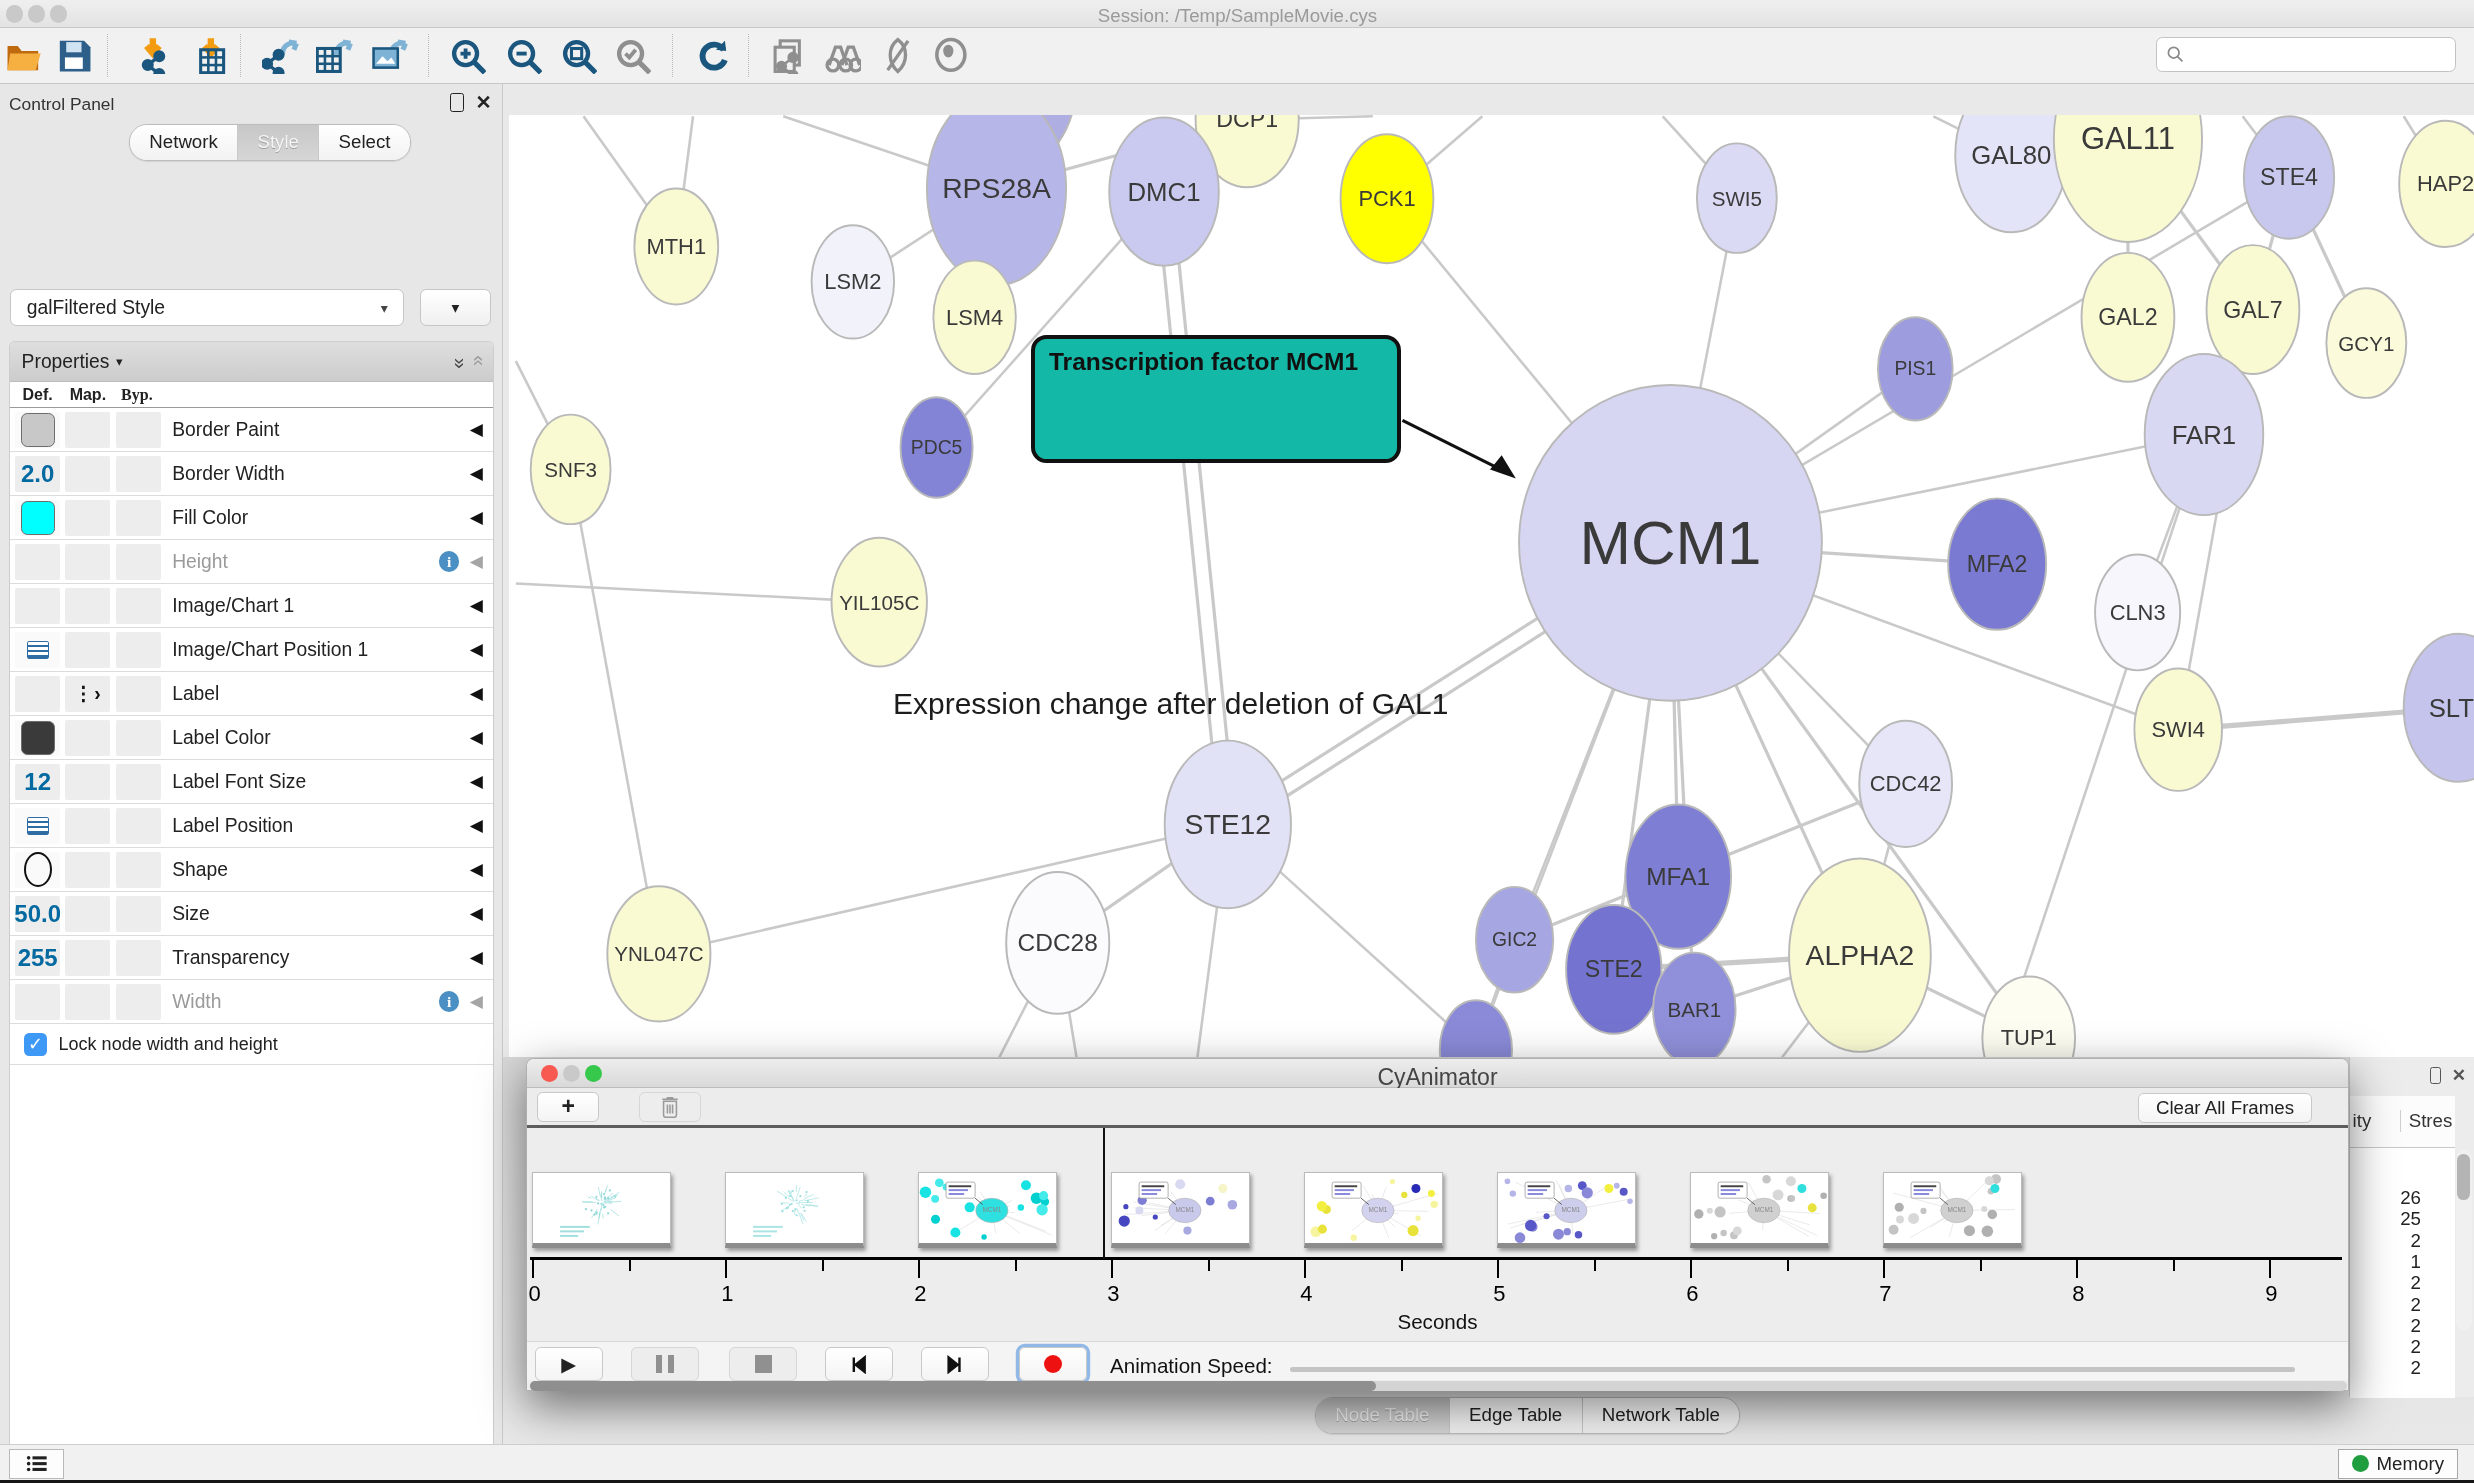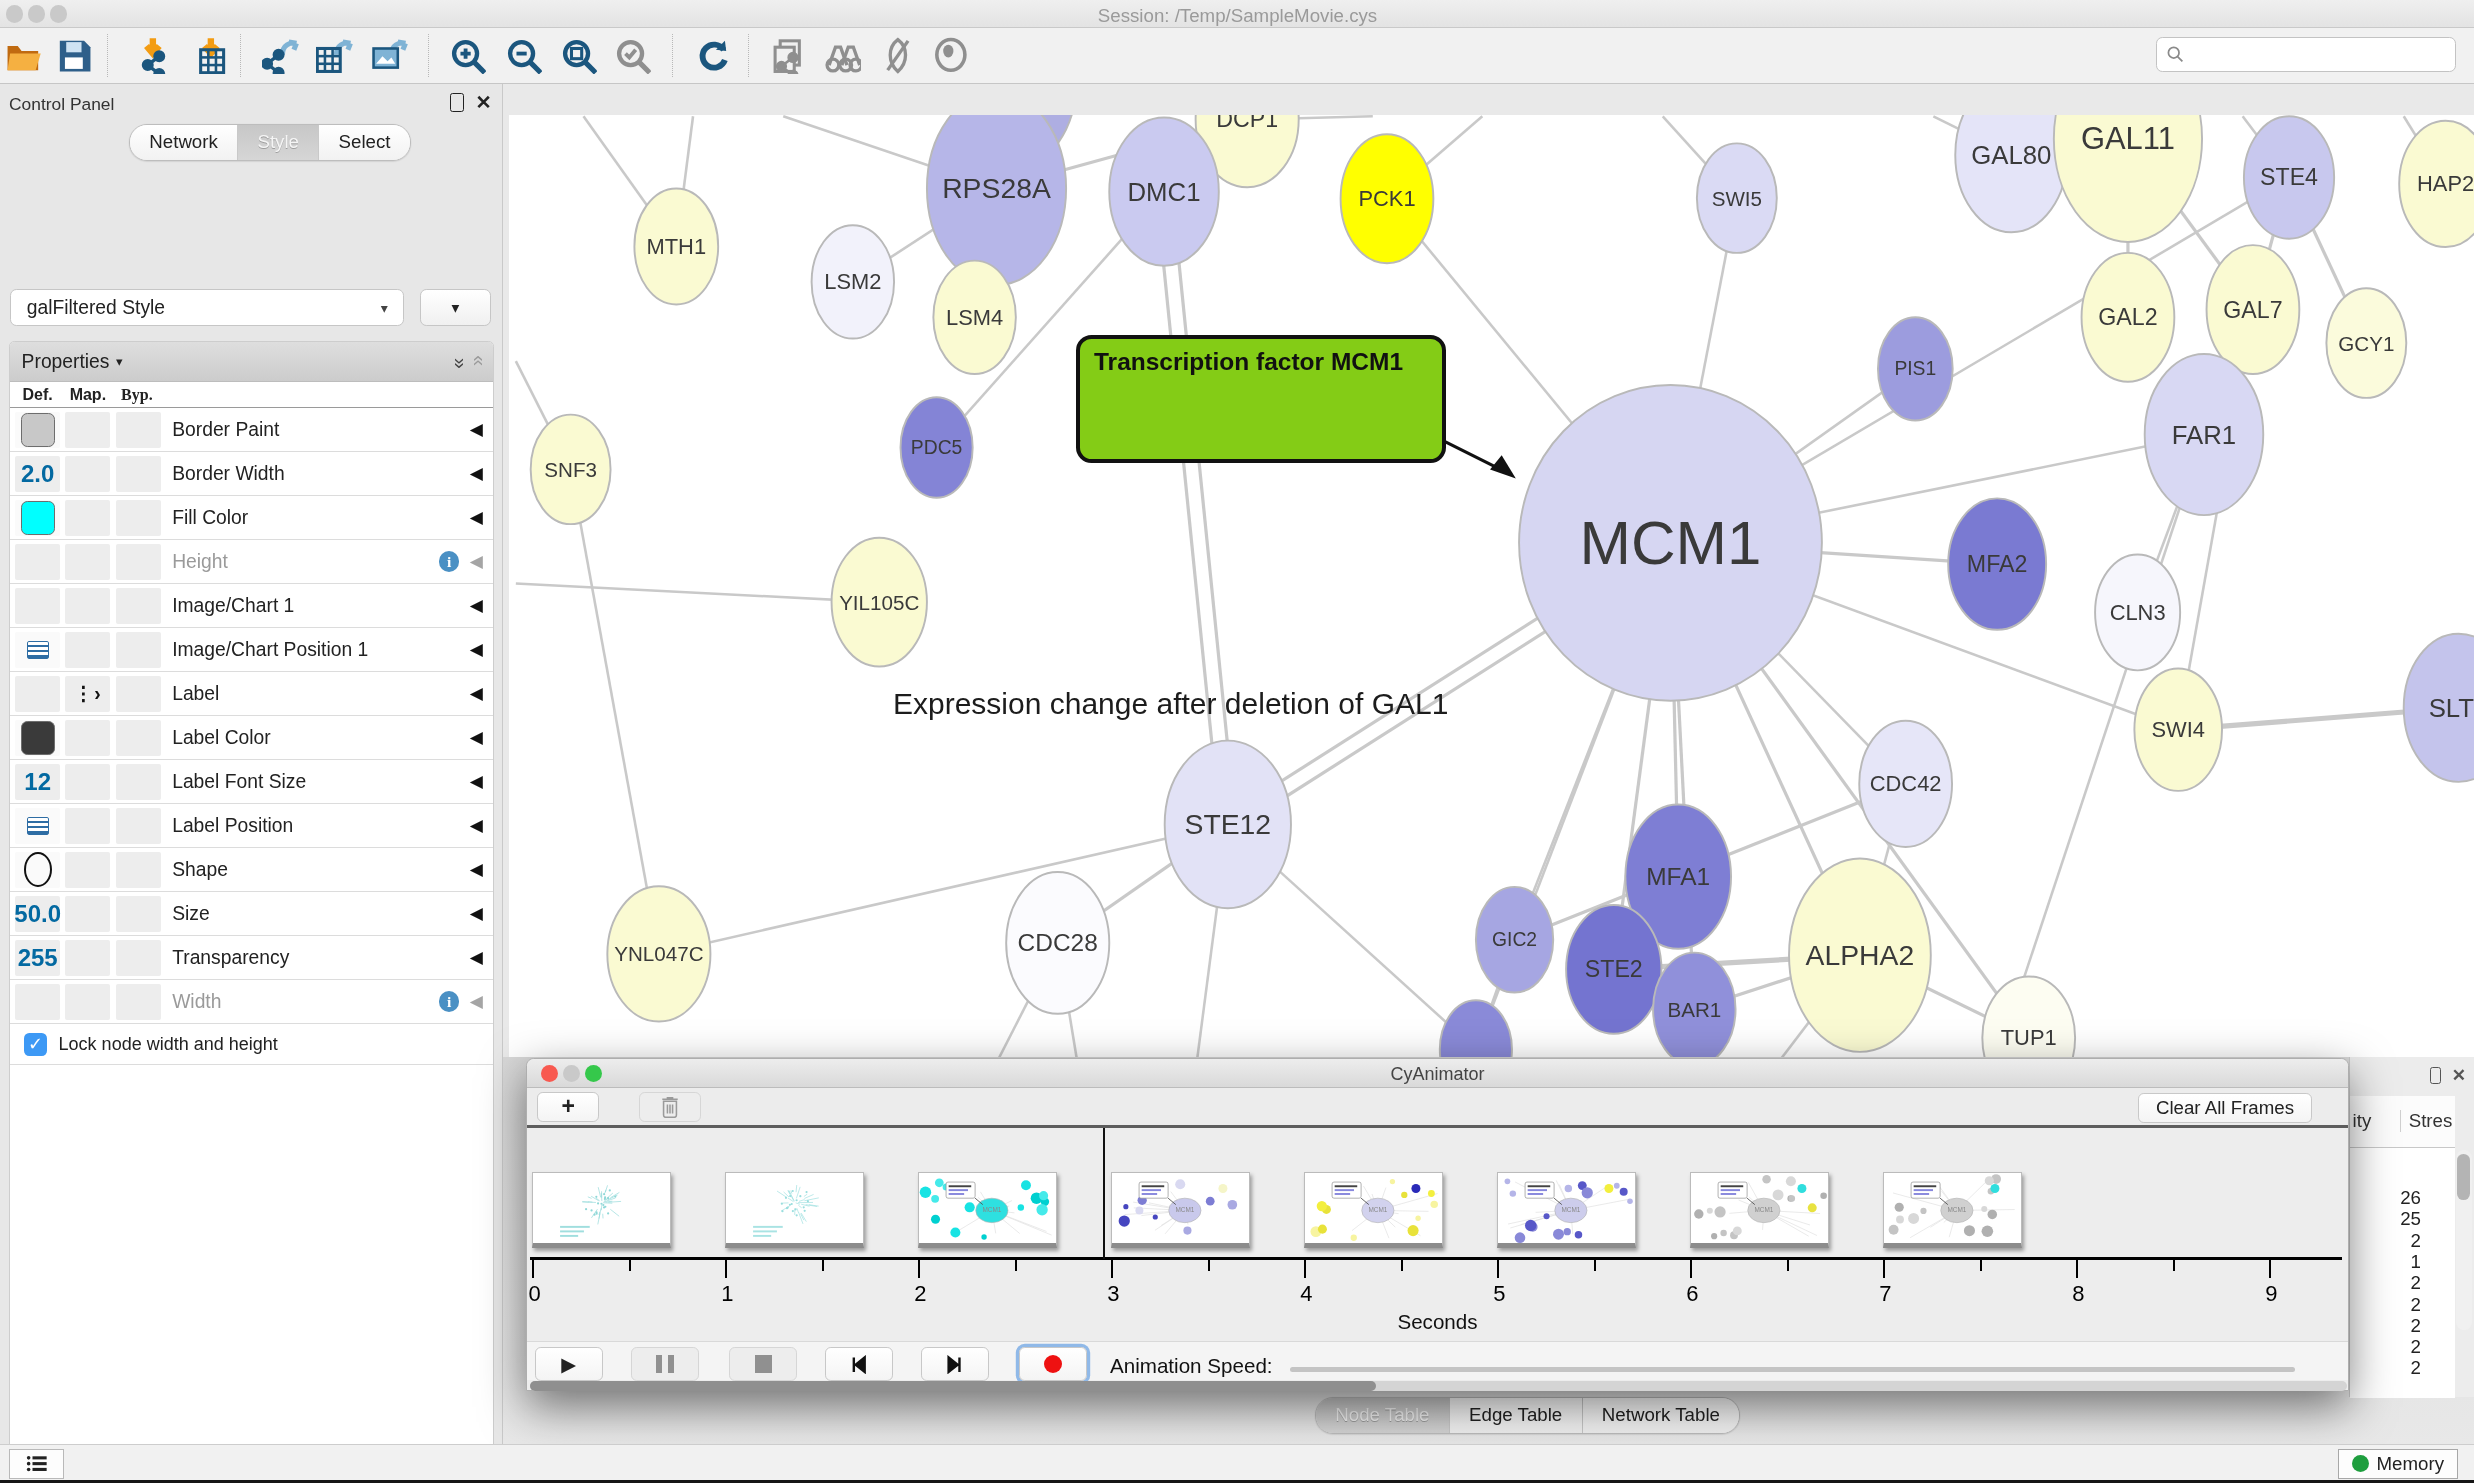--- a/index.html
+++ b/index.html
@@ -54,21 +54,21 @@
   .rarrow.dis{color:#a5a5a5;}
   .lockrow{display:flex;align-items:center;height:41px;border-bottom:0.6px solid #dcdcdc;padding-left:14px;}
   .checkbox{width:23px;height:23px;border-radius:5.2px;background:#3d99f5;color:#fff;font-size:18px;display:flex;align-items:center;justify-content:center;}
   .locklabel{font-size:18px;margin-left:11.6px;color:#222;}
 
   
   .net-window{left:509px;top:84px;width:1966px;height:973px;}
   .net-titlebar{position:absolute;left:0;top:1.9px;width:1966px;height:29px;background:linear-gradient(#ededed,#d9d9d9);border-bottom:0.6px solid #b5b5b5;border-radius:7.7px 7.7px 0 0;}
   .net-title{position:absolute;width:100%;top:5.2px;text-align:center;font-size:18.7px;color:#555;}
   .net-canvas{position:absolute;left:0;top:31px;width:1966px;height:942px;background:#fff;overflow:hidden;}
-  .annotation{position:absolute;left:522px;top:220px;width:370px;height:128px;background:#84cc16;border:4.5px solid #111;border-radius:15.5px;padding:9px 14px;margin-left:45px;}
+  .annotation{position:absolute;left:522px;top:220px;width:370px;height:128px;background:#14b8a6;border:4.5px solid #111;border-radius:15.5px;padding:9px 14px;}
   .ann-title{font-size:24.5px;font-weight:bold;color:#111;}
   .ann-link{font-size:22px;color:#3333cc;margin-top:6.4px;}
   .canvas-label{position:absolute;left:384px;top:572px;font-size:30px;color:#1c1c1c;}
 
   
   .south-back{left:503px;top:1057px;width:1972px;height:387px;background:linear-gradient(#d8d8d8,#e8e8e8);}
   .table-panel{position:absolute;left:1846px;top:0;width:126px;height:340px;background:#ececec;border-left:0.6px solid #c9c9c9;}
   .tp-icons{position:absolute;right:9px;top:9px;display:flex;gap:10.3px;color:#555;align-items:center;}
   .tp-white{position:absolute;left:0;top:39px;width:105px;height:302px;background:#fff;}
   .tp-head{position:absolute;left:0;top:39px;width:105px;height:52px;background:#fcfcfc;border-bottom:1.3px solid #c8c8c8;font-size:18.7px;color:#333;}
@@ -78,21 +78,21 @@
   .south-tabs{position:absolute;left:812px;top:340px;display:flex;}
   .statusbar{left:0;top:1444px;width:2475px;height:36px;background:#f1f1f1;border-top:1.3px solid #cdcdcd;}
   .status-btn{position:absolute;left:9px;top:3.9px;width:55px;height:30px;background:#fdfdfd;border:1.3px solid #b9b9b9;display:flex;align-items:center;justify-content:center;}
   .memory-btn{position:absolute;right:17px;top:3.9px;height:30px;background:#fdfdfd;border:1.3px solid #a8a8a8;display:flex;align-items:center;padding:0 13px;font-size:18.7px;gap:7.7px;}
   .memdot{width:17px;height:17px;border-radius:50%;background:#1e9e3e;}
   .bottomstrip{left:0;top:1480px;width:2475px;height:3.9px;background:#151515;}
 
   
   .cyan{left:526px;top:1058px;width:1823px;height:333px;background:#ededed;border-radius:7.7px 7.7px 0 0;box-shadow:0 15.5px 45px rgba(0,0,0,.5);border:0.6px solid #aeaeae;}
   .cyan-titlebar{position:absolute;left:0;top:0;width:100%;height:29px;background:linear-gradient(#ededed,#d9d9d9);border-bottom:0.6px solid #bcbcbc;border-radius:7.7px 7.7px 0 0;}
-  .cyan-title{position:absolute;width:100%;top:5.2px;text-align:center;font-size:18px;color:#444;}
+  .cyan-title{position:absolute;width:100%;top:5.2px;text-align:center;font-size:23px;color:#444;}
   .cyan-toolbar{position:absolute;left:0;top:29px;width:100%;height:37px;background:#ececec;}
   .btn{background:linear-gradient(#ffffff,#f4f4f4);border:1.3px solid #c8c8c8;border-radius:5.8px;display:flex;align-items:center;justify-content:center;}
   .btn.dis{background:#ededed;border-color:#d6d6d6;color:#999;}
   .cyan-sep{position:absolute;left:0;top:66px;width:100%;height:2.6px;background:#5d5d5d;}
   .timeline{position:absolute;left:0;top:69px;width:100%;height:213px;background:#ededed;overflow:hidden;}
   .frame{position:absolute;top:44px;width:139px;height:76px;background:#fff;border:0.6px solid #bbb;border-bottom:5.2px solid #8c8c8c;box-shadow:1.9px 2.6px 3.9px rgba(0,0,0,.35);}
   .ruler-line{position:absolute;top:129px;left:2.6px;width:1812px;height:2.6px;background:#000;}
   .tick{position:absolute;top:131px;width:1.9px;background:#000;}
   .ticklabel{position:absolute;top:153px;font-size:22px;color:#000;transform:translateX(-30%);}
   .seconds-label{position:absolute;top:182px;width:100%;text-align:center;font-size:20.6px;color:#111;}

